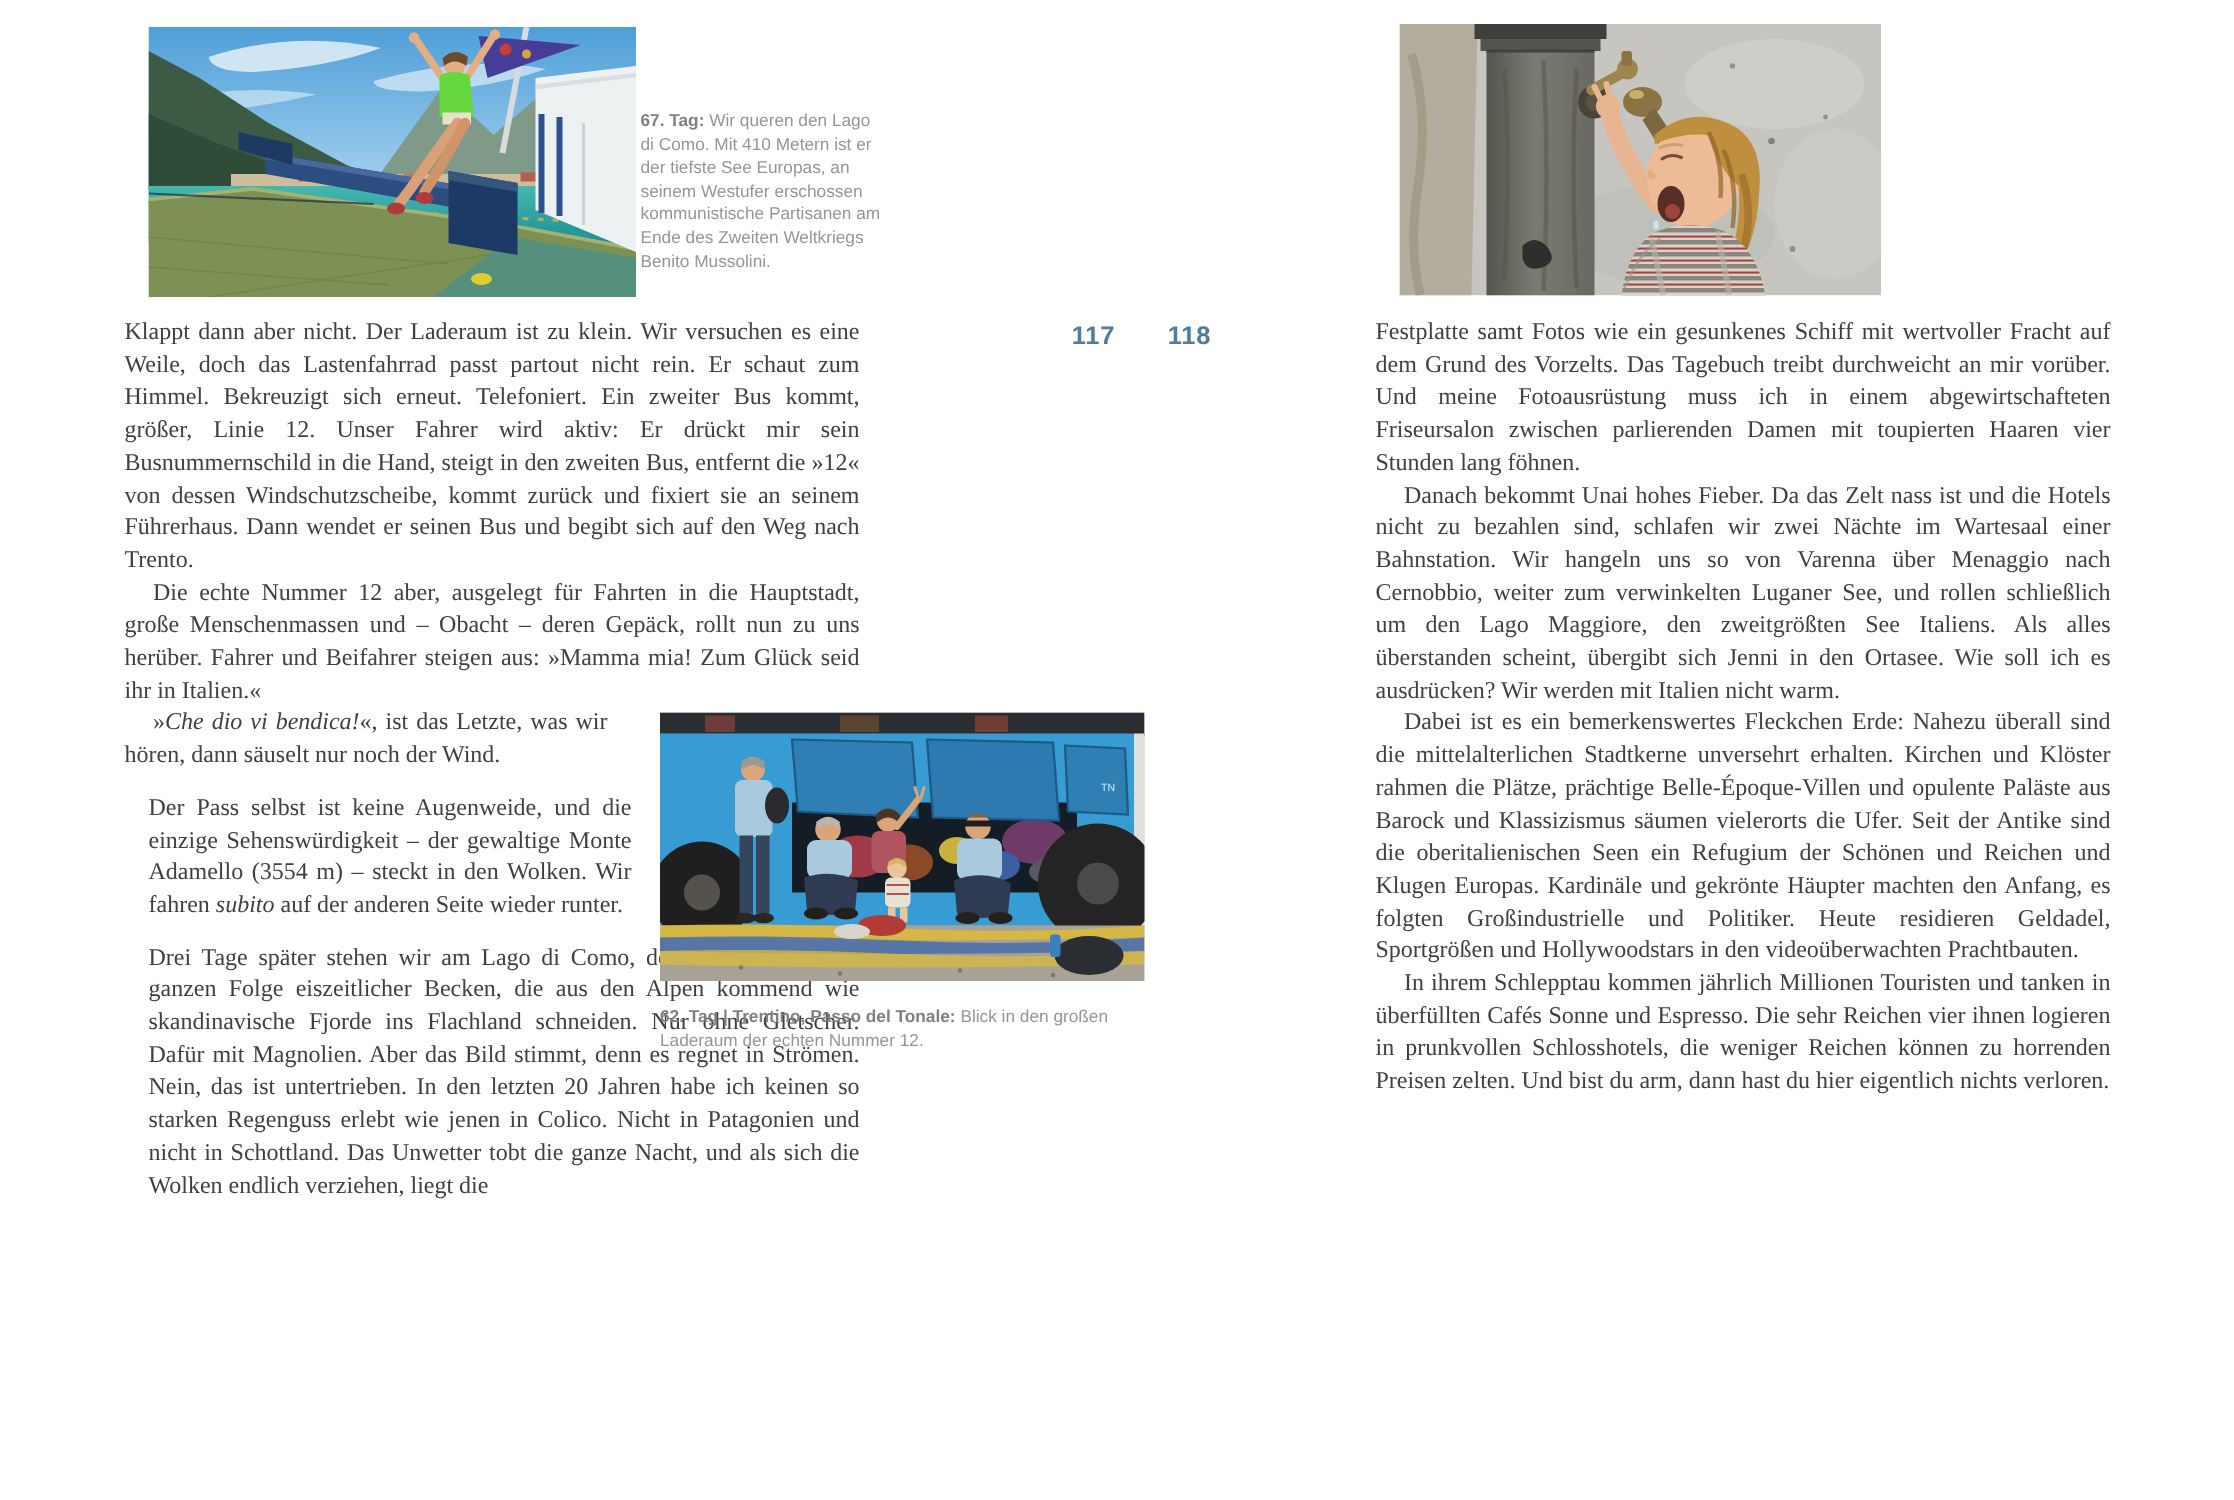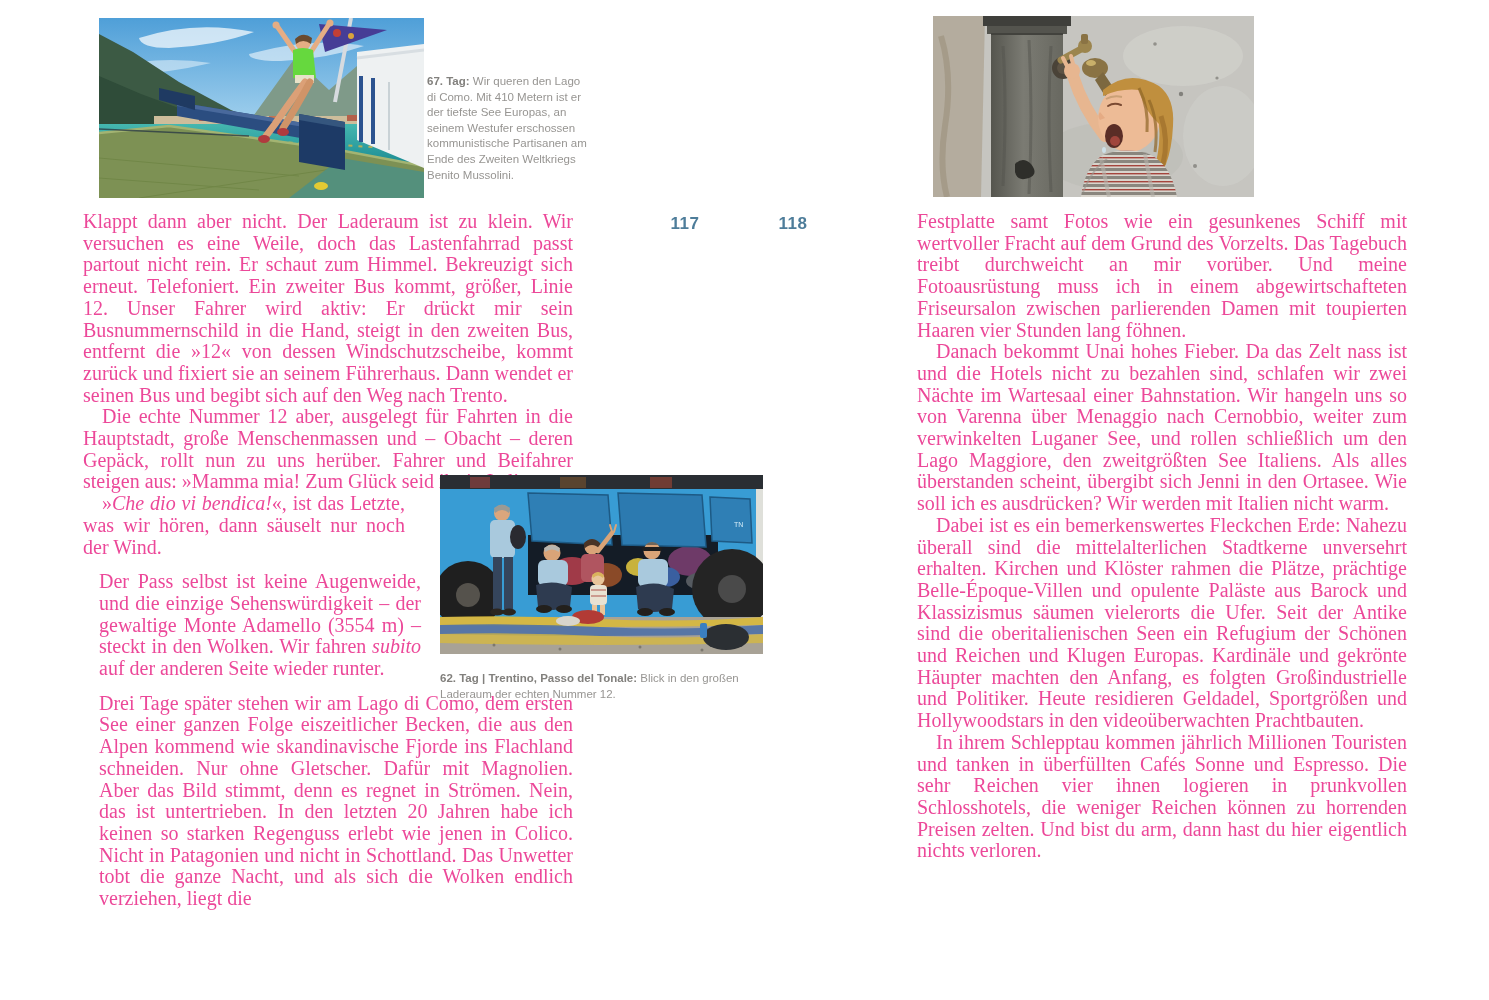--- a/index.html
+++ b/index.html
@@ -8,34 +8,34 @@
   .page{position:absolute;top:0;height:1000px;}
   .page-left{left:83px;width:664px;}
   .page-right{left:917px;width:490px;}
   figure{margin:16px;padding:0;}
   .photo{display:block;}
   .ferry-figure{position:absolute;left:0;top:2px;width:325px;height:180px;}
   .ferry-caption{position:absolute;left:344px;top:74px;width:164px;}
   .bus-figure{position:absolute;left:341px;top:459px;width:323px;}
   .bus-figure figcaption{margin-top:17px;width:300px;}
   .fountain-figure{position:absolute;left:0;top:0;width:321px;height:181px;}
-  .body-text{position:absolute;left:0;top:211px;width:490px;font-size:20px;line-height:21.7px;
-             color:#ec4899;text-align:justify;}
+  .body-text{position:absolute;left:0;top:211px;width:490px;font-size:16px;line-height:21.7px;
+             color:#404040;text-align:justify;}
   .body-text p{margin:0;}
   .body-text p.indent{text-indent:19px;}
   .body-text p.narrow{width:322px;}
   .body-text p.gap{margin-top:13px;margin-left:16px;}
   .body-text em{font-style:italic;}
   .caption{font-family:"Liberation Sans",sans-serif;font-size:11.5px;line-height:15.6px;
            color:#979592;text-align:left;}
   .caption b{font-weight:700;color:#82807d;}
   .pagenum{position:absolute;top:214px;width:50px;text-align:center;
            font-family:"Liberation Sans",sans-serif;font-size:17px;font-weight:700;
            letter-spacing:0.5px;color:#4e7d9a;}
-  .pagenum-left{left:660px;}
+  .pagenum-left{left:704px;}
   .pagenum-right{left:768px;}
 </style>
 </head>
 <body>
 
 <div class="spread">
 
   <div class="page page-left">
 
     <figure class="ferry-figure">

